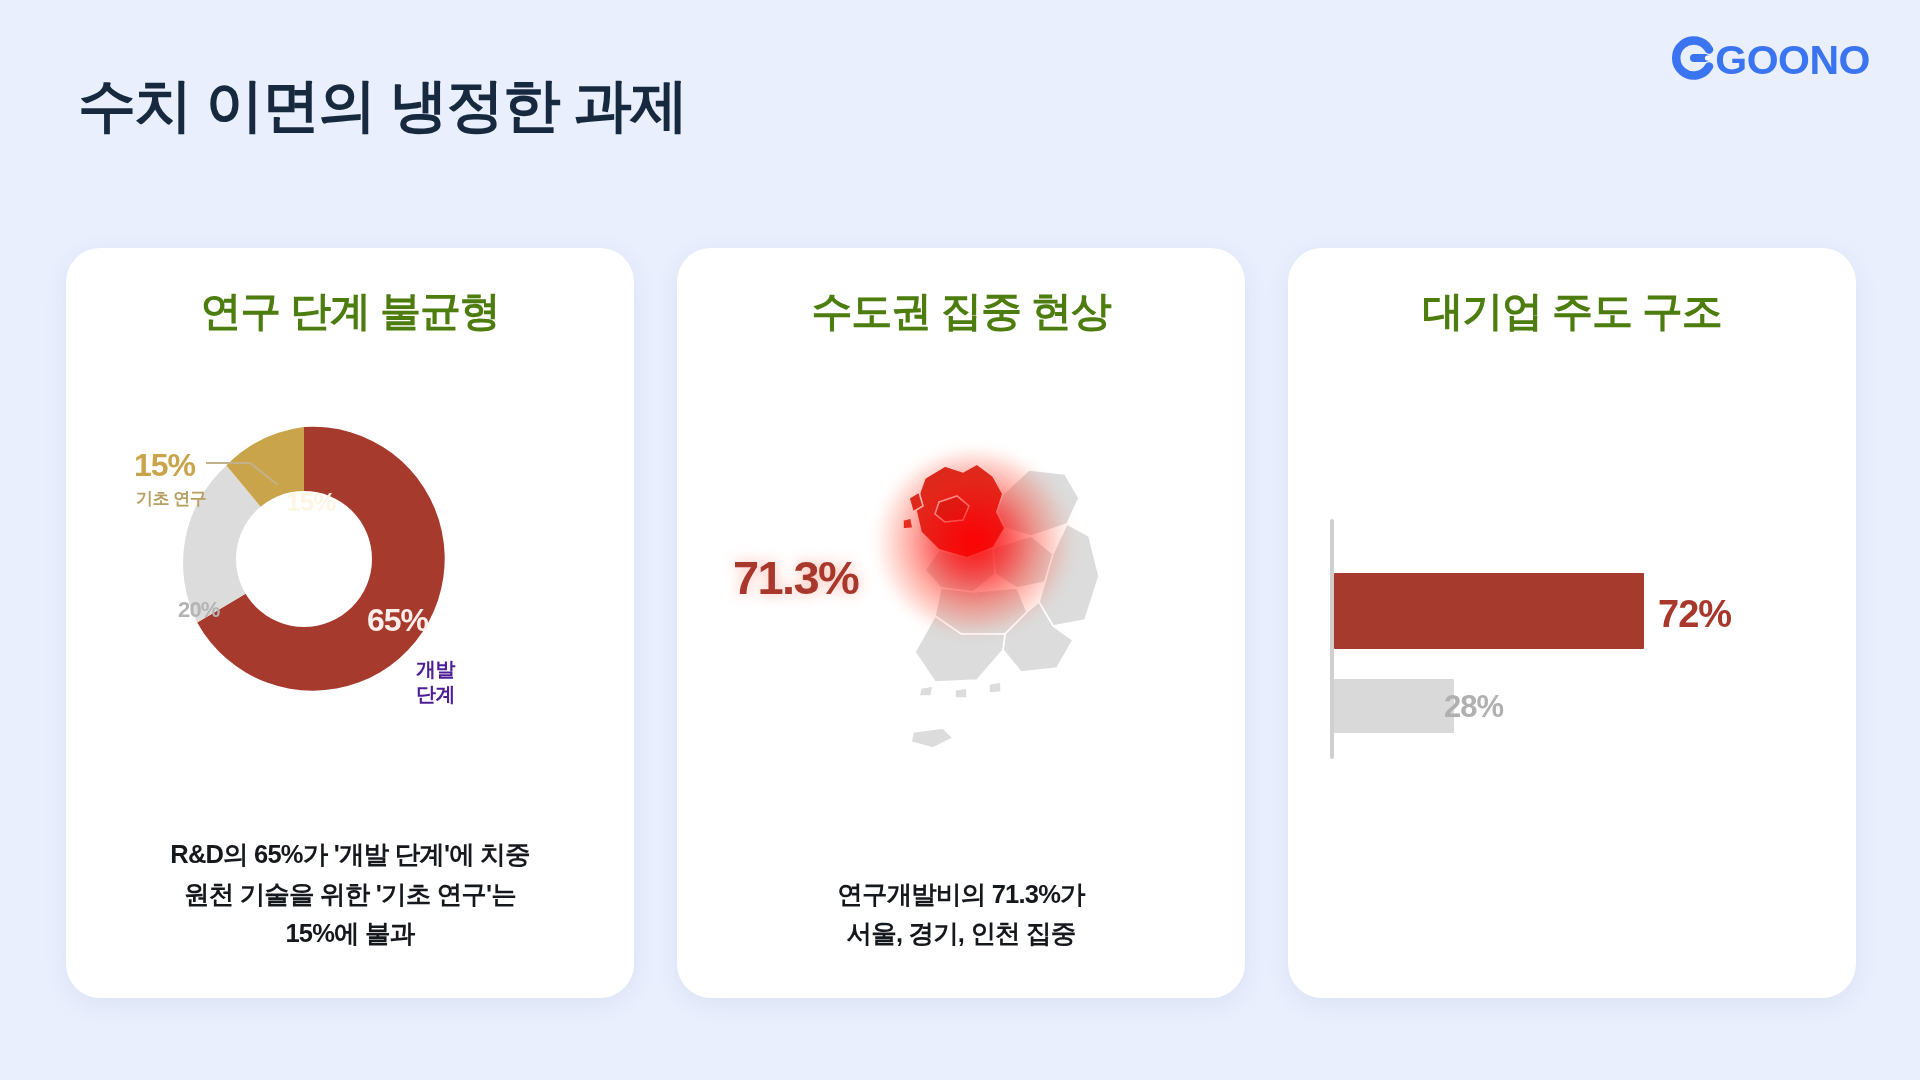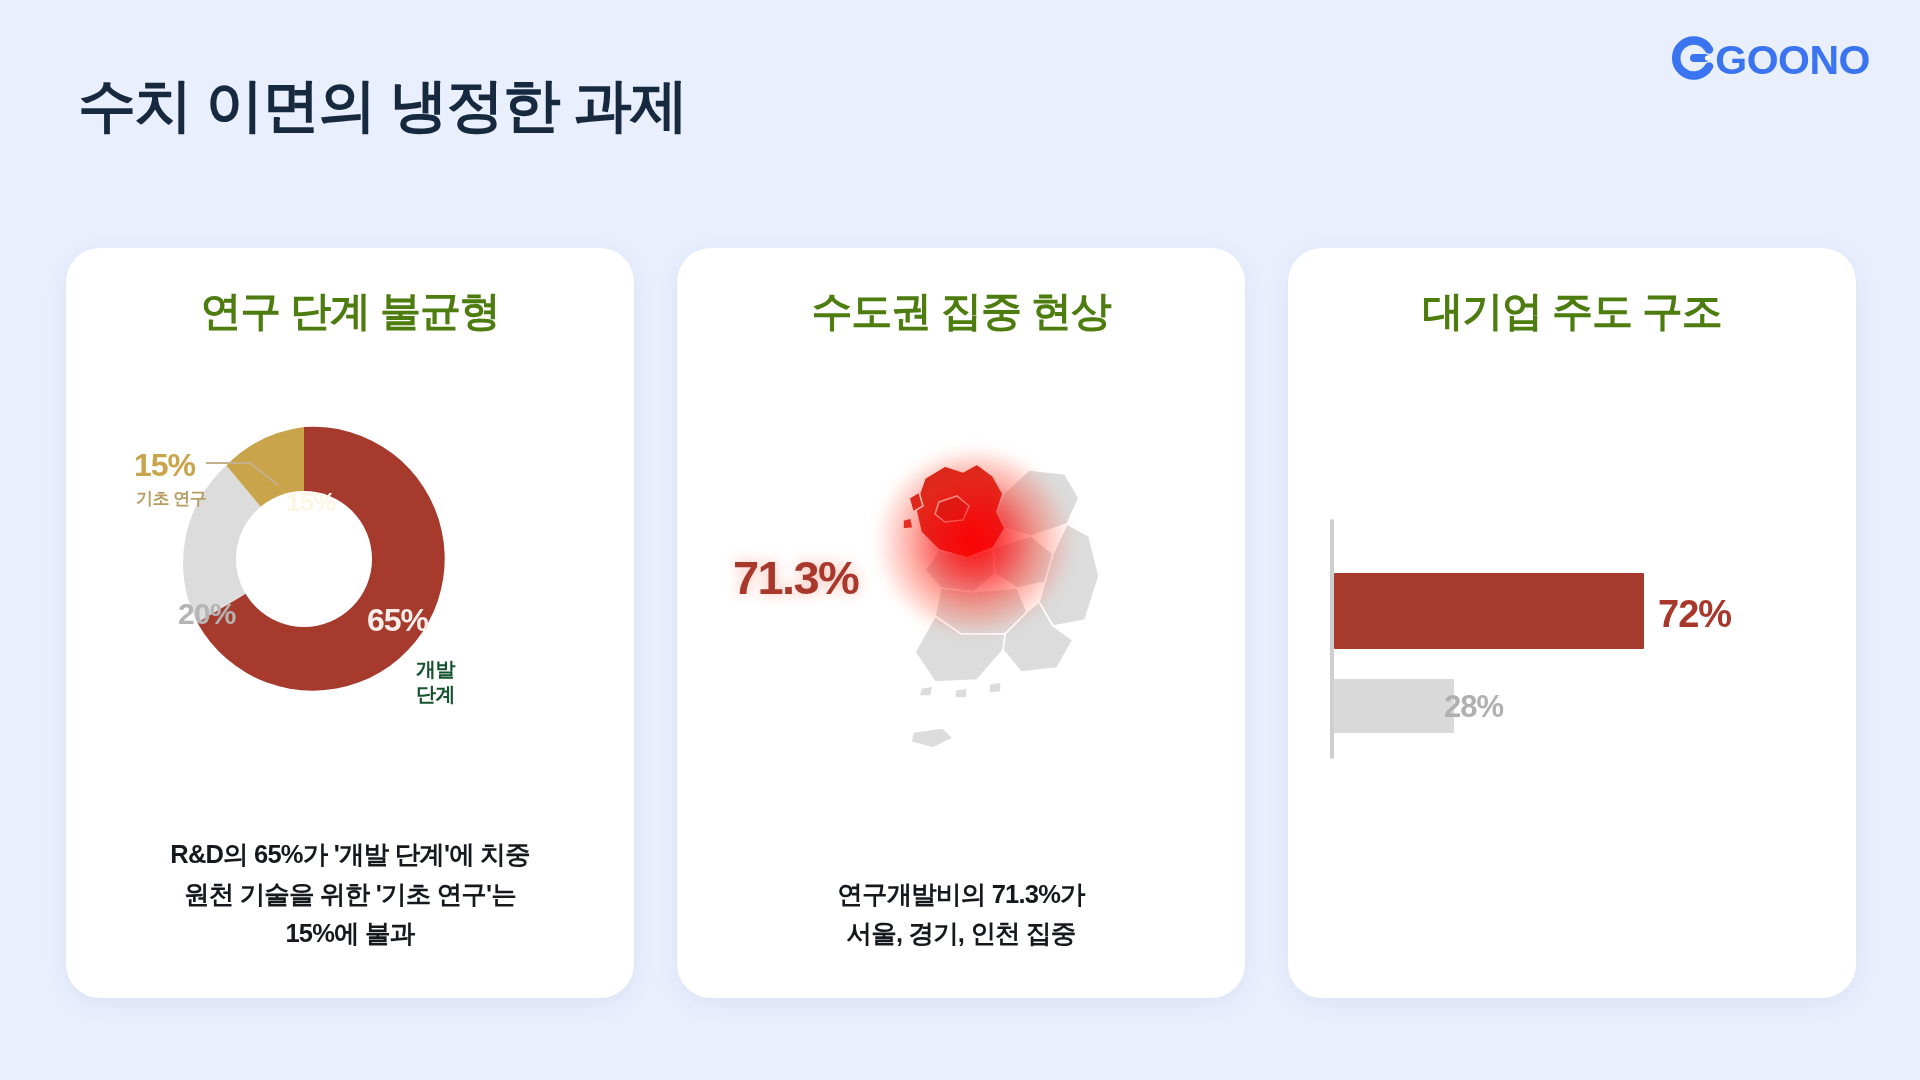--- a/index.html
+++ b/index.html
@@ -66,23 +66,23 @@
     padding-bottom: 14px;
   }
 
   
   .donut-wrap { position: relative; width: 430px; height: 330px; }
   .donut-svg { position:absolute; left: 68px; top: -16px; }
   .lbl { position: absolute; font-weight: 800; }
   .lbl-15-out   { left: 48px;  top: 22px;  font-size: 32px; color: #c9a44b; letter-spacing:-1px;}
   .lbl-15-sub   { left: 50px;  top: 62px;  font-size: 17px; color: #b79e62; font-weight: 800; letter-spacing:-0.5px;}
   .lbl-15-in    { left: 200px; top: 62px;  font-size: 26px; color: #fdf6e4; letter-spacing:-0.8px;}
-  .lbl-20       { left: 92px;  top: 172px; font-size: 30px; color: #b4b4b4; letter-spacing:-0.8px;}
+  .lbl-20       { left: 92px;  top: 172px; font-size: 22px; color: #b4b4b4; letter-spacing:-0.8px;}
   .lbl-65       { left: 281px; top: 177px; font-size: 32px; color: #fbeeea; letter-spacing:-1px;}
-  .lbl-dev      { left: 330px; top: 232px; font-size: 20px; color: #14532d; line-height:1.25; letter-spacing:-0.6px; text-align:left;}
+  .lbl-dev      { left: 330px; top: 232px; font-size: 20px; color: #4c1d95; line-height:1.25; letter-spacing:-0.6px; text-align:left;}
 
   
   .map-wrap { position: relative; width: 440px; height: 340px; }
   .map-svg  { position: absolute; left: 120px; top: -4px; }
   .glow {
     position: absolute; left: 182px; top: 12px;
     width: 190px; height: 180px;
     border-radius: 50%;
     background: radial-gradient(circle at 50% 50%,
         rgba(255,0,0,.95) 0%, rgba(250,20,20,.72) 26%,

